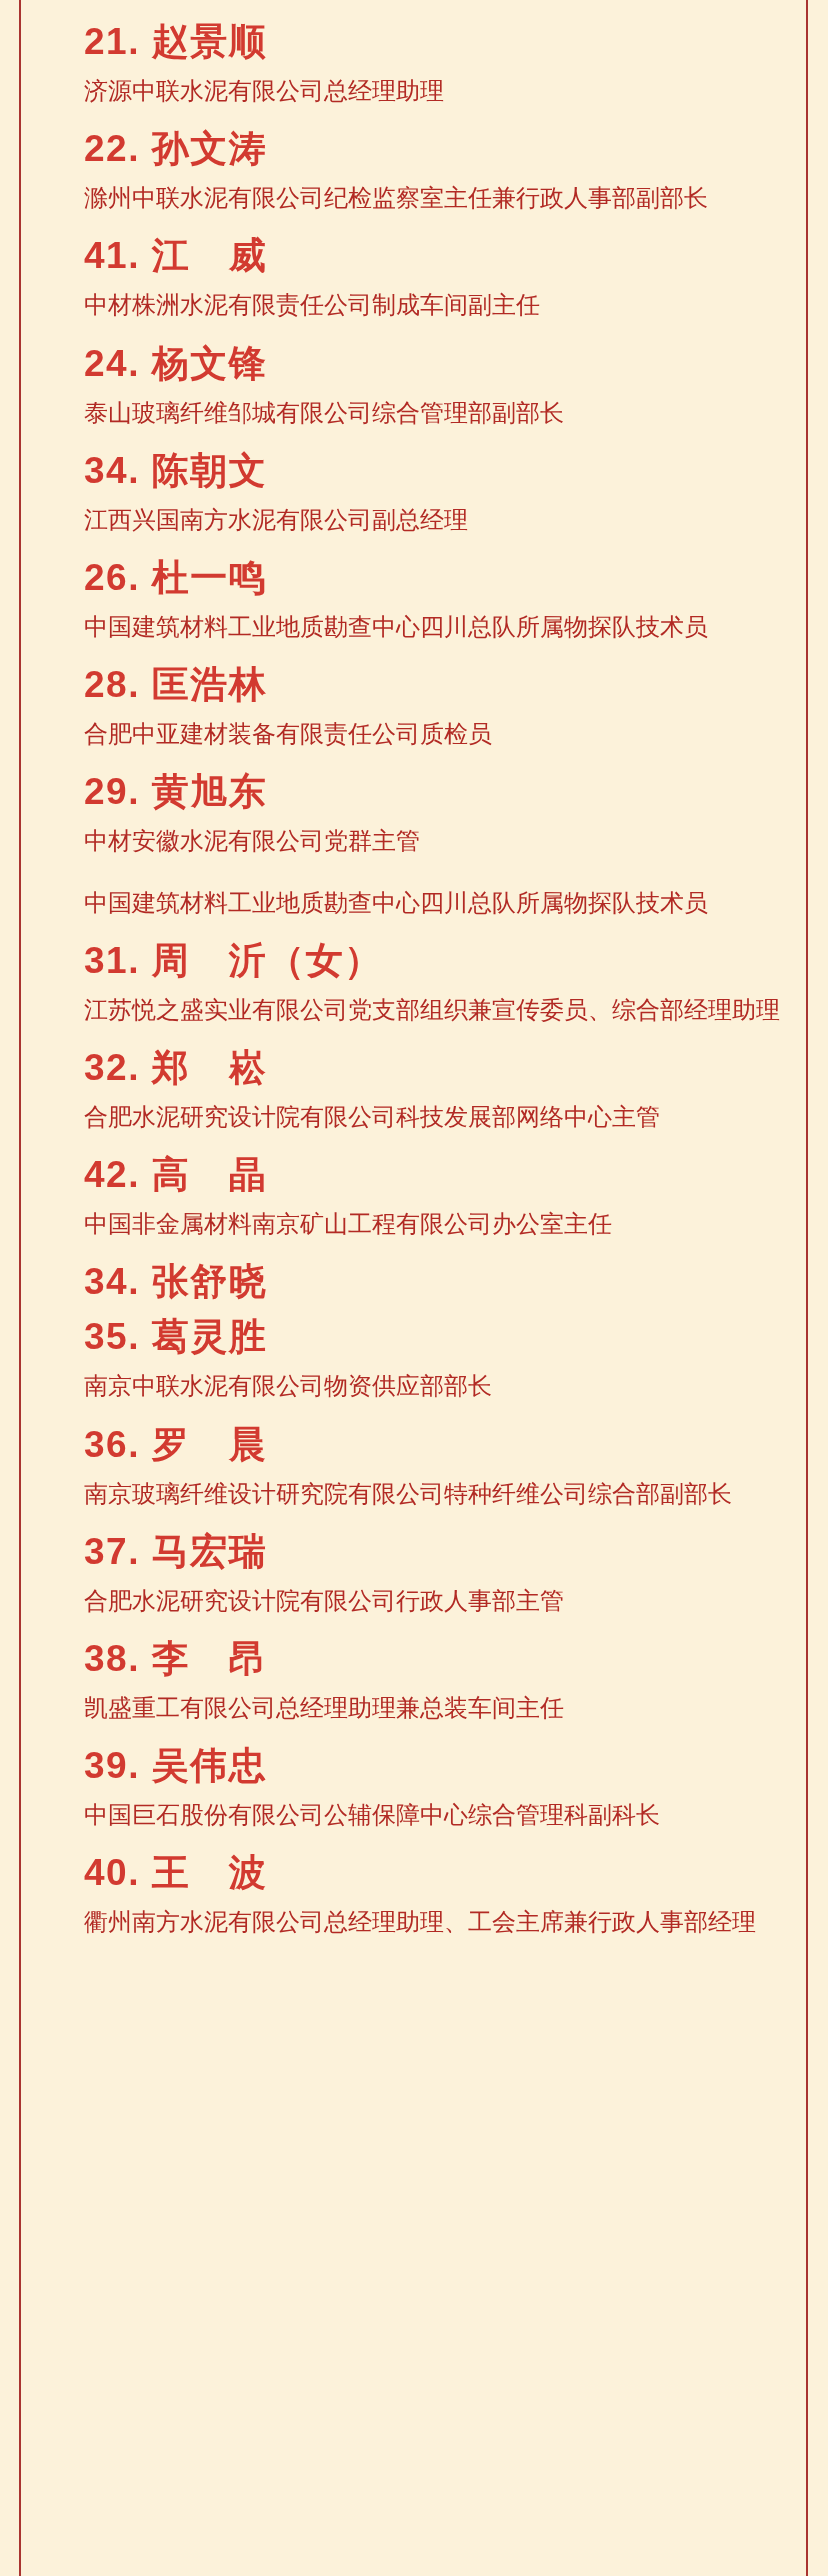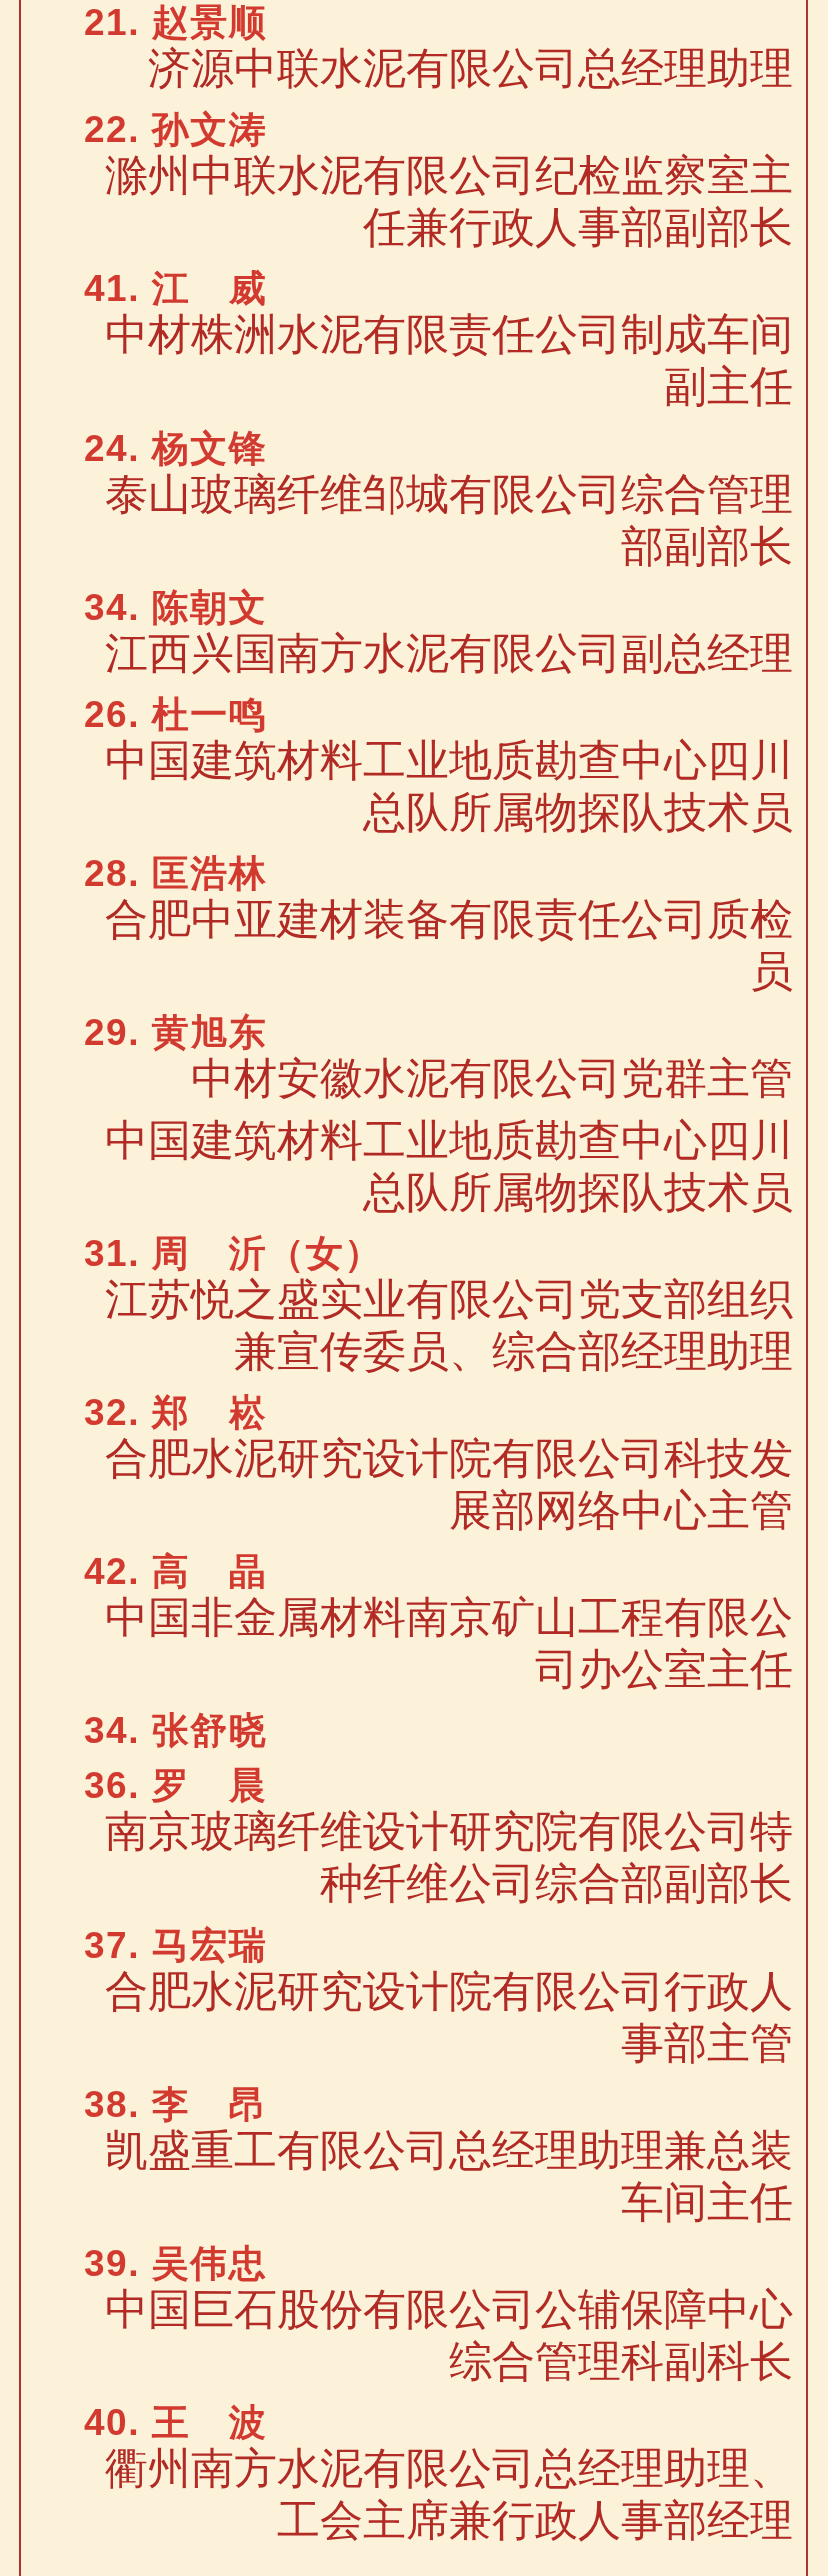--- a/index.html
+++ b/index.html
@@ -9,21 +9,21 @@
   body {
     width: 829px;
     background: #fcf2da;
     font-family: "Liberation Sans", "DejaVu Sans", sans-serif;
   }
   .page {
     position: relative;
     width: 829px;
     min-height: 2576px;
     box-sizing: border-box;
-    padding: 0 0 0 0;
+    padding: 19px 0 0 0;
     background: var(--bg, #fcf2da);
     overflow: hidden;
   }
   .vline {
     position: absolute;
     top: 0;
     bottom: 0;
     width: 2.3px;
     background: var(--line, #a93430);
   }
@@ -40,28 +40,27 @@
   .item-label {
     font-family: "Liberation Sans", "DejaVu Sans", sans-serif;
     font-weight: 700;
     font-size: 37px;
     line-height: 46px;
     letter-spacing: 1.5px;
     color: var(--name, #d23a30);
     white-space: pre;
   }
   .item-desc {
-    font-family: Liberation Mono, monospace;
+    font-family: Liberation Serif, serif;
     font-weight: 400;
-    font-size: 43px;
+    font-size: 24px;
     line-height: 52px;
     color: var(--desc, #b22a24);
     word-break: break-all;
     line-break: anywhere;
-    text-align: right;
   }
 </style>
 </head>
 <body>
 
 <div class="page" style="--bg: #fcf2da; --line: #a93430; --name: #d23a30; --desc: #b22a24;">
   <div class="vline vline-left"></div>
   <div class="vline vline-right"></div>
 
   <div class="honor-list">
@@ -122,20 +121,24 @@
 
     <div class="item">
       <div class="item-label">42. 高　晶</div>
       <div class="item-desc">中国非金属材料南京矿山工程有限公司办公室主任</div>
     </div>
 
     <div class="item">
       <div class="item-label">34. 张舒晓</div>
     </div>
 
+    <div class="item">
+      <div class="item-label">35. 葛灵胜</div>
+      <div class="item-desc">南京中联水泥有限公司物资供应部部长</div>
+    </div>
 
     <div class="item">
       <div class="item-label">36. 罗　晨</div>
       <div class="item-desc">南京玻璃纤维设计研究院有限公司特种纤维公司综合部副部长</div>
     </div>
 
     <div class="item">
       <div class="item-label">37. 马宏瑞</div>
       <div class="item-desc">合肥水泥研究设计院有限公司行政人事部主管</div>
     </div>

